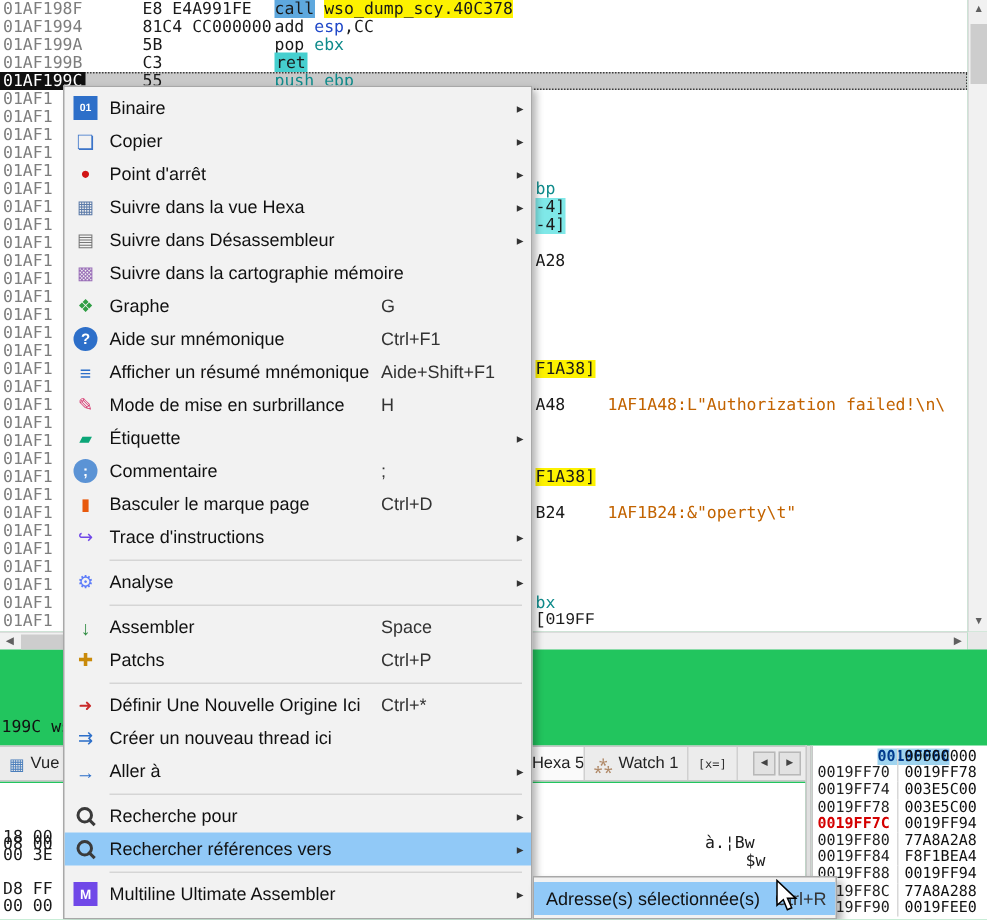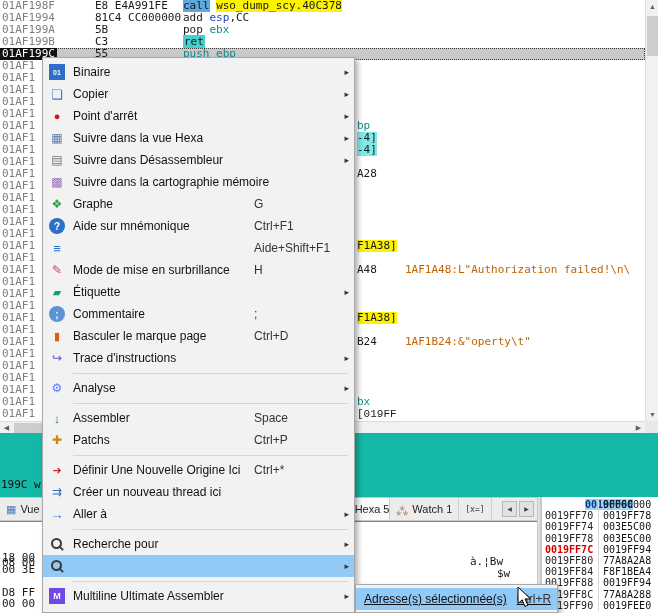--- a/index.html
+++ b/index.html
@@ -1,18 +1,18 @@
 <!DOCTYPE html>
 <html style="--call-bg: #5ea8de; --ret-bg: #45cfcf; --hl-yellow: #fdf200; --teal: #0f8b8b; --reg-blue: #2048c8; --string-orange: #c26300; --cyan-chip: #7fe8e8; --menu-highlight: #91c9f7; --esp-bg: #9fd4ef; --red-address: #d40000; --eip-bg: #101010;"><head>
 <meta charset="utf-8">
 <style>
   *{margin:0;padding:0;box-sizing:border-box;}
   html,body{width:658px;height:613px;overflow:hidden;}
   body{font-family:"Liberation Sans",sans-serif;background:#f0f0f0;}
-  #app{position:relative;width:658px;height:613px;background:#14b8a6;overflow:hidden;}
+  #app{position:relative;width:658px;height:613px;background:#22c55e;overflow:hidden;}
 
   
   .disasm-view{position:absolute;left:0;top:0;width:645px;height:421px;background:#fff;overflow:hidden;}
   .drow{position:relative;height:12px;width:100%;font:11px/12px "DejaVu Sans Mono",monospace;white-space:pre;}
   .drow .addr{position:absolute;left:2px;color:#7e7e7e;}
   .drow .bytes{position:absolute;left:95px;color:#1a1a1a;}
   .drow .instr{position:absolute;left:183px;color:#1a1a1a;}
   .drow.sel{background:#c9c9c9;outline:1px dotted #3c3c3c;outline-offset:-1px;}
   .addr.eip{background:var(--eip-bg,#101010);color:#fff;left:0;padding:0 2px;}
   .mn-call{background:var(--call-bg,#5ea8de);}
@@ -67,21 +67,21 @@
   .mitem .ic{position:absolute;left:6px;top:3px;width:16px;height:16px;display:flex;align-items:center;justify-content:center;font-size:12px;}
   .mlabel{white-space:nowrap;}
   .msc{position:absolute;left:211px;color:#333;white-space:nowrap;}
   .marrow{position:absolute;right:5px;color:#333;font-size:9px;}
   .msep{height:8px;position:relative;}
   .msep::before{content:"";position:absolute;left:30px;right:6px;top:50%;border-top:1px solid #d5d5d5;}
 
   
   .smenu{position:absolute;left:355px;top:584px;width:203px;height:29px;background:#f2f2f2;border:1px solid #a8a8a8;box-shadow:3px 3px 5px rgba(0,0,0,.3);padding-top:3px;z-index:11;overflow:hidden;}
   .smitem{height:22px;display:flex;align-items:center;padding:0 8px;font-size:12px;color:#111;}
-  .smitem.hot{background:var(--menu-highlight,#91c9f7);text-decoration:underline;}
+  .smitem.hot{background:var(--menu-highlight,#91c9f7);}
   .smitem .sl{flex:1;white-space:nowrap;}
   .smitem .ssc{margin-left:10px;color:#333;}
 
   
   .i-mag{position:relative;}
   .i-mag::before{content:"";position:absolute;left:2px;top:2px;width:7px;height:7px;border:2px solid #3a3a3a;border-radius:50%;}
   .i-mag::after{content:"";position:absolute;left:10.5px;top:9px;width:2px;height:6px;background:#3a3a3a;transform:rotate(-45deg);}
 
   .cursor{position:absolute;left:517px;top:586px;z-index:20;}
 </style>
@@ -255,20 +255,21 @@
         <span class="mlabel">Graphe</span>
         <span class="msc">G</span>
       </div>
       <div class="mitem">
         <span class="ic" style="color: rgb(255, 255, 255); background: rgb(45, 111, 201); font-size: 10px; font-weight: bold; border-radius: 8px;">?</span>
         <span class="mlabel">Aide sur mnémonique</span>
         <span class="msc">Ctrl+F1</span>
       </div>
       <div class="mitem">
         <span class="ic" style="color: rgb(45, 111, 201); font-size: 13px; font-weight: bold;">≡</span>
+        <span class="mlabel">Afficher un résumé mnémonique</span>
         <span class="msc">Aide+Shift+F1</span>
       </div>
       <div class="mitem">
         <span class="ic" style="color: rgb(214, 51, 108); font-size: 12px;">✎</span>
         <span class="mlabel">Mode de mise en surbrillance</span>
         <span class="msc">H</span>
       </div>
       <div class="mitem">
         <span class="ic" style="color: rgb(12, 166, 120); font-size: 11px;">▰</span>
         <span class="mlabel">Étiquette</span>
@@ -322,20 +323,21 @@
         <span class="marrow">▸</span>
       </div>
       <div class="msep"></div>
       <div class="mitem">
         <span class="ic i-mag"></span>
         <span class="mlabel">Recherche pour</span>
         <span class="marrow">▸</span>
       </div>
       <div class="mitem hot">
         <span class="ic i-mag"></span>
+        <span class="mlabel">Rechercher références vers</span>
         <span class="marrow">▸</span>
       </div>
       <div class="msep"></div>
       <div class="mitem">
         <span class="ic" style="color: rgb(255, 255, 255); background: rgb(112, 72, 232); font-size: 9px; font-weight: bold;">M</span>
         <span class="mlabel">Multiline Ultimate Assembler</span>
         <span class="marrow">▸</span>
       </div>
     </div>
   <div class="smenu">

